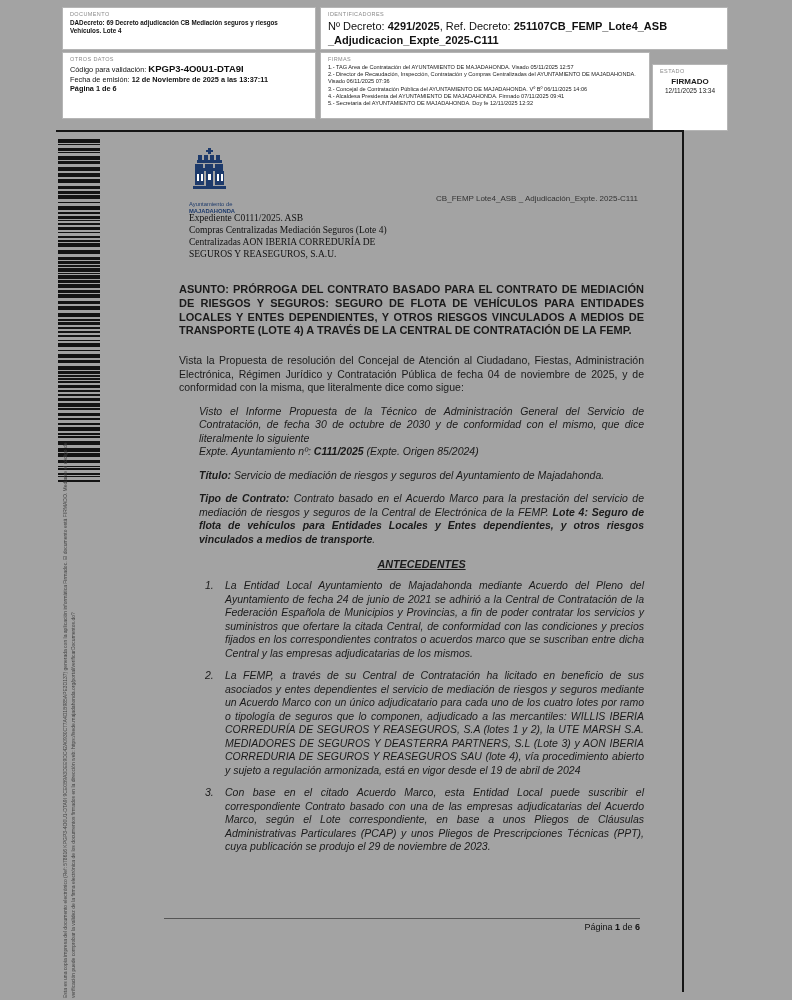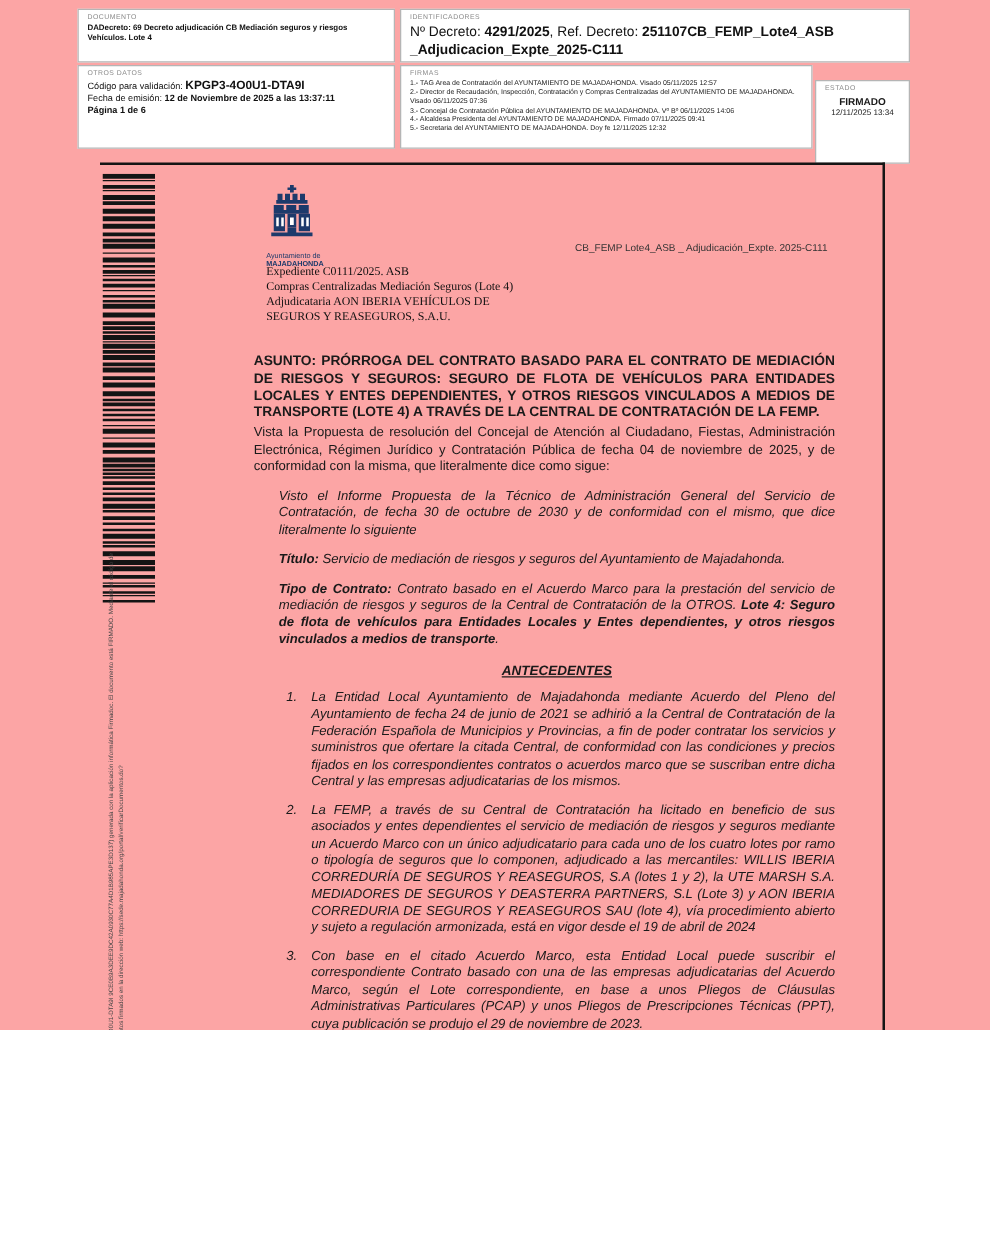--- a/index.html
+++ b/index.html
@@ -1,16 +1,16 @@
 <!DOCTYPE html>
 <html><head>
 <meta charset="utf-8">
 <style>
   html,body{margin:0;padding:0;background:#fff;}
-  .screen{position:relative;width:792px;height:824px;background:#fca5a5;overflow:hidden;
+  .screen{position:relative;width:792px;height:1000px;background:#a3a3a3;overflow:hidden;
           font-family:"Liberation Sans",sans-serif;color:#1a1a1a;}
 
   
   .meta{position:absolute;left:62px;top:7px;width:666px;height:112px;}
   .mbox{position:absolute;border:1px solid #b5b5b5;background:#fff;box-sizing:border-box;padding:3px 7px;}
   .mlabel{font-size:5.5px;color:#8a8a8a;letter-spacing:.4px;margin-bottom:2px;}
   .box-documento{left:0;top:0;width:254px;height:43px;}
   .box-documento .mtext{font-size:6.3px;font-weight:bold;line-height:8px;color:#111;}
   .box-ident{left:258px;top:0;width:408px;height:43px;}
   .box-ident .mtext{font-size:11px;line-height:14px;color:#111;}
@@ -19,40 +19,40 @@
   .box-otros .row{font-size:7.3px;line-height:9.5px;color:#111;}
   .box-otros .big{font-size:9.5px;font-weight:bold;}
   .box-otros b{font-weight:bold;}
   .box-firmas{left:258px;top:45px;width:330px;height:67px;}
   .box-firmas .sig{font-size:5.6px;line-height:7.2px;color:#222;}
   .box-estado{left:590px;top:45px;width:76px;height:67px;margin-top:12px;}
   .box-estado .st{font-size:8px;font-weight:bold;text-align:center;margin-top:3px;}
   .box-estado .dt{font-size:6.5px;text-align:center;margin-top:1px;}
 
   
-  .page{position:absolute;left:80px;top:130px;width:628px;height:862px;
+  .page{position:absolute;left:56px;top:130px;width:628px;height:862px;
         border-top:2px solid #151515;border-right:2px solid #151515;box-sizing:border-box;text-decoration:underline;}
 
   .barcode{position:absolute;left:2px;top:7px;width:42px;height:344px;overflow:hidden;}
   .sidetext{position:absolute;left:5px;top:866px;width:512px;
             transform:rotate(-90deg);transform-origin:0 0;}
   .sidetext .sline{font-size:5px;line-height:8px;color:#444;white-space:nowrap;}
 
   .logo{position:absolute;left:133px;top:16px;width:80px;text-align:left;}
   .logo .org{font-size:5.8px;line-height:6.8px;color:#1d3a6b;margin-top:3px;}
   .refright{position:absolute;right:44px;top:62px;font-size:8px;color:#333;}
 
   .expediente{position:absolute;left:133px;top:80px;width:240px;
               font-family:"Liberation Serif",serif;font-size:9.5px;line-height:12px;color:#111;}
 
   .content{position:absolute;left:123px;top:140px;width:465px;}
   .title{font-size:11.5px;font-weight:bold;text-align:center;letter-spacing:.2px;}
   .asunto{margin-top:11px;font-size:11px;line-height:13.8px;font-weight:bold;
           text-align:justify;text-align-last:left;}
-  .para{margin-top:2px;font-size:10.5px;line-height:13.5px;text-align:justify;text-align-last:left;}
+  .para{margin-top:16px;font-size:10.5px;line-height:13.5px;text-align:justify;text-align-last:left;}
   .quote{margin-left:20px;font-style:italic;}
   .q1{margin-top:10px;}
   .qp{margin-top:10px;font-size:10.5px;line-height:13.5px;text-align:justify;text-align-last:left;}
   .qline{font-size:10.5px;line-height:13.5px;}
   .qline b,.qp b{font-weight:bold;}
   .antetitle{margin-top:12px;font-size:10.8px;font-weight:bold;font-style:italic;
              text-decoration:underline;text-align:center;}
   .aitem{display:flex;margin-top:9px;font-style:italic;font-size:10.5px;line-height:13.5px;}
   .aitem .num{width:14px;flex:0 0 14px;margin-left:6px;}
   .aitem .atext{flex:1;text-align:justify;text-align-last:left;margin-left:6px;}
@@ -210,32 +210,33 @@
         <div>Ayuntamiento de</div>
         <div style="font-weight:bold;">MAJADAHONDA</div>
       </div>
     </div>
 
     <div class="refright">CB_FEMP Lote4_ASB _ Adjudicación_Expte. 2025-C111</div>
 
     <div class="expediente">
       <div>Expediente C0111/2025.  ASB</div>
       <div>Compras Centralizadas Mediación Seguros (Lote 4)</div>
-      <div>Adjudicataria AON IBERIA  VEHÍCULOS  DE</div>
+      <div>Centralizadas AON IBERIA  CORREDURÍA  DE</div>
       <div>SEGUROS Y REASEGUROS, S.A.U.</div>
     </div>
 
     <div class="content">
       <div class="asunto">ASUNTO: PRÓRROGA DEL CONTRATO BASADO PARA EL CONTRATO DE MEDIACIÓN DE RIESGOS Y SEGUROS: SEGURO DE FLOTA DE VEHÍCULOS PARA ENTIDADES LOCALES Y ENTES DEPENDIENTES, Y OTROS RIESGOS VINCULADOS A MEDIOS DE TRANSPORTE (LOTE 4) A TRAVÉS DE LA CENTRAL DE CONTRATACIÓN DE LA FEMP.</div>
       <div class="para">Vista la Propuesta de resolución del Concejal de Atención al Ciudadano, Fiestas, Administración Electrónica, Régimen Jurídico y Contratación Pública de fecha 04 de noviembre de 2025, y de conformidad con la misma, que literalmente dice como sigue:</div>
 
       <div class="quote">
         <div class="qp">Visto el Informe Propuesta de la Técnico de Administración General del Servicio de Contratación, de fecha 30 de octubre de 2030 y de conformidad con el mismo, que dice literalmente lo siguiente</div>
+        <div class="qline"><span>Expte. Ayuntamiento nº: </span><b>C111/2025</b><span> (Expte. Origen 85/2024)</span></div>
         <div class="qline" style="margin-top:10px;"><b>Título: </b><span>Servicio de mediación de riesgos y seguros del Ayuntamiento de Majadahonda.</span></div>
-        <div class="qp"><b>Tipo de Contrato: </b><span>Contrato basado en el Acuerdo Marco para la prestación del servicio de mediación de riesgos y seguros de la Central de Contratación de la OTROS. </span><b>Lote 4: Seguro de flota de vehículos para Entidades Locales y Entes dependientes, y otros riesgos vinculados a medios de transporte</b><span>.</span></div>
+        <div class="qp"><b>Tipo de Contrato: </b><span>Contrato basado en el Acuerdo Marco para la prestación del servicio de mediación de riesgos y seguros de la Central de Electrónica de la FEMP. </span><b>Lote 4: Seguro de flota de vehículos para Entidades Locales y Entes dependientes, y otros riesgos vinculados a medios de transporte</b><span>.</span></div>
 
         <div class="antetitle">ANTECEDENTES</div>
 
         <div class="aitem">
           <div class="num">1.</div>
           <div class="atext">La Entidad Local Ayuntamiento de Majadahonda mediante Acuerdo del Pleno del Ayuntamiento de fecha 24 de junio de 2021 se adhirió a la Central de Contratación de la Federación Española de Municipios y Provincias, a fin de poder contratar los servicios y suministros que ofertare la citada Central, de conformidad con las condiciones y precios fijados en los correspondientes contratos o acuerdos marco que se suscriban entre dicha Central y las empresas adjudicatarias de los mismos.</div>
         </div>
         <div class="aitem">
           <div class="num">2.</div>
           <div class="atext">La FEMP, a través de su Central de Contratación ha licitado en beneficio de sus asociados y entes dependientes el servicio de mediación de riesgos y seguros mediante un Acuerdo Marco con un único adjudicatario para cada uno de los cuatro lotes por ramo o tipología de seguros que lo componen, adjudicado a las mercantiles: WILLIS IBERIA CORREDURÍA DE SEGUROS Y REASEGUROS, S.A (lotes 1 y 2), la UTE MARSH S.A. MEDIADORES DE SEGUROS Y DEASTERRA PARTNERS, S.L (Lote 3) y AON IBERIA CORREDURIA DE SEGUROS Y REASEGUROS SAU (lote 4), vía procedimiento abierto y sujeto a regulación armonizada, está en vigor desde el 19 de abril de 2024</div>

